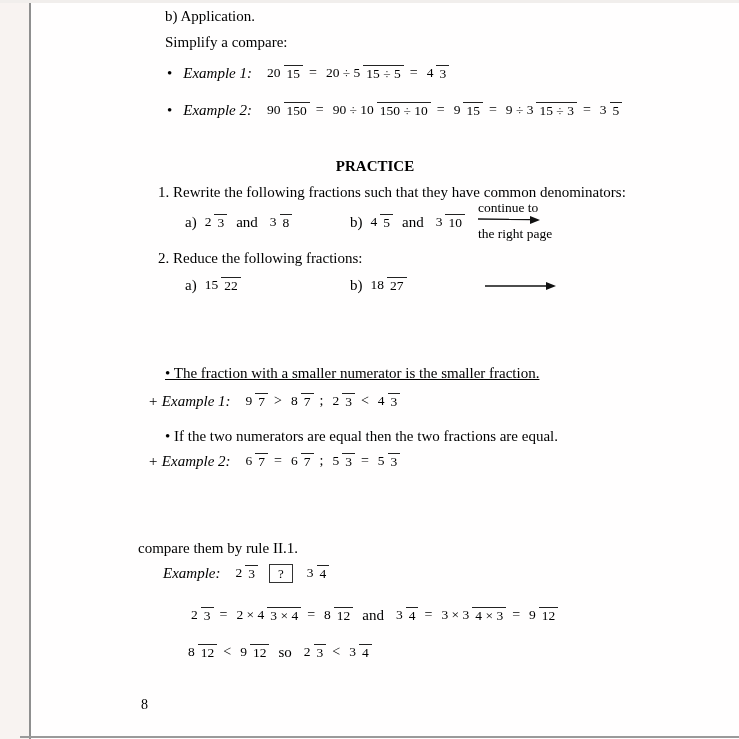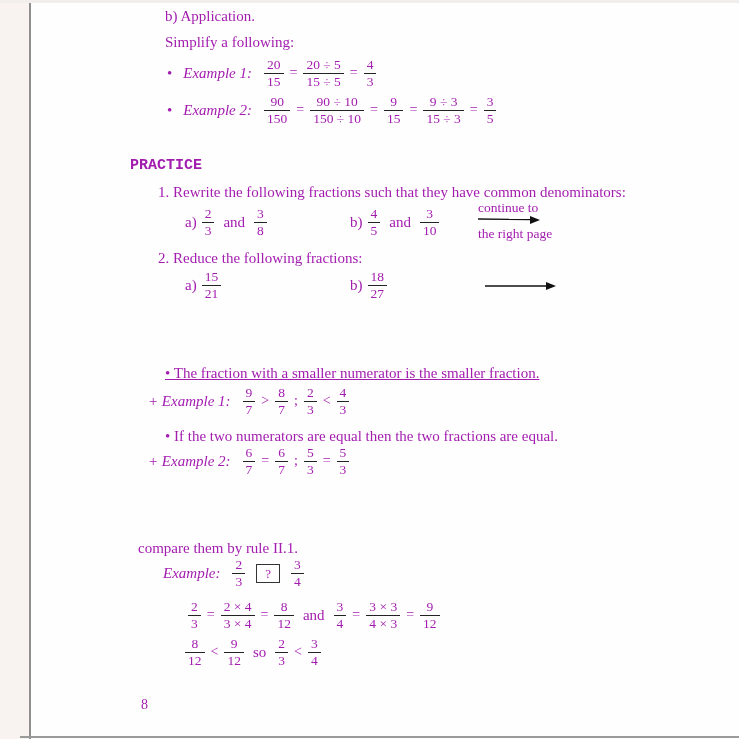--- a/index.html
+++ b/index.html
@@ -1,50 +1,50 @@
 <!DOCTYPE html>
 <html><head>
 <meta charset="utf-8">
 <style>
   html,body{margin:0;padding:0;background:#fff;}
   .page{position:relative;width:739px;height:739px;background:#fffefe;
-        font-family:"Liberation Serif","DejaVu Serif",serif;color:#a21caf;overflow:hidden;}
+        font-family:"Liberation Serif","DejaVu Serif",serif;color:#000000;overflow:hidden;}
   .margin-strip{position:absolute;left:0;top:0;width:29px;height:739px;background:#f8f3f1;}
   .vrule{position:absolute;left:29px;top:0;width:2px;height:739px;background:#8f8f8f;}
   .top-strip{position:absolute;left:0;top:0;width:739px;height:3px;background:#f1eeec;}
   .hrule-bottom{position:absolute;left:20px;width:719px;top:736px;height:2px;background:#9a9a9a;}
   .line{position:absolute;font-size:15px;white-space:nowrap;line-height:1.25;}
   .mathrow{position:absolute;display:flex;align-items:center;gap:5px;white-space:nowrap;font-size:15px;}
-  .frac{display:inline-flex;flex-direction:column;align-items:center;line-height:1.15;font-size:13.5px;vertical-align:middle;}
+  .frac{display:inline-flex;align-items:center;line-height:1.15;font-size:13.5px;vertical-align:middle;}
   .frac .num,.frac .den{padding:0 3px;}
   .frac .den{border-top:1.2px solid #222;}
   .op{font-size:14px;padding:0 1px;}
   .it{font-style:italic;}
   .b{font-weight:bold;}
   .lbl{margin-right:7px;}
   .bullet{margin-right:6px;}
   .andw{margin:0 4px;}
   .qbox{display:inline-block;border:1.3px solid #333;padding:0 8px;font-size:13px;line-height:17px;margin:0 6px;}
-  .center{text-align:left;font-family:Liberation Mono, monospace;}
+  .center{text-align:center;}
   .just{white-space:normal;width:447px;text-align:justify;text-align-last:justify;}
   .note{position:absolute;left:478px;top:201px;font-size:13.5px;line-height:1.1;}
   .note svg{display:block;margin:-1px 0 1px 0;}
   .arrow-abs{position:absolute;left:485px;top:277px;}
 </style>
 </head>
 <body>
 
 <div class="page">
   <div class="margin-strip"></div>
   <div class="vrule"></div>
   <div class="top-strip"></div>
   <div class="hrule-bottom"></div>
 
   <div class="line" style="left:165px;top:7px;">b) Application.</div>
-  <div class="line" style="left:165px;top:33px;">Simplify a following:</div>
+  <div class="line" style="left:165px;top:33px;">Simplify a compare:</div>
 
   <div class="mathrow" style="left:167px;top:56px;height:34px;">
     <span class="bullet">•</span>
     <span class="it lbl">Example 1:</span>
     <span class="frac">
         <span class="num">20</span>
         <span class="den">15</span>
       </span>
     <span class="op">=</span>
     <span class="frac">
@@ -122,21 +122,21 @@
       <polygon points="52,1 62,5 52,9" fill="#111"></polygon>
     </svg>
     <span>the right page</span>
   </div>
 
   <div class="line" style="left:158px;top:249px;">2. Reduce the following fractions:</div>
   <div class="mathrow" style="left:185px;top:267px;height:36px;">
     <span>a)</span>
     <span class="frac">
         <span class="num">15</span>
-        <span class="den">21</span>
+        <span class="den">22</span>
       </span>
   </div>
   <div class="mathrow" style="left:350px;top:267px;height:36px;">
     <span>b)</span>
     <span class="frac">
         <span class="num">18</span>
         <span class="den">27</span>
       </span>
   </div>
   <div class="arrow-abs">

